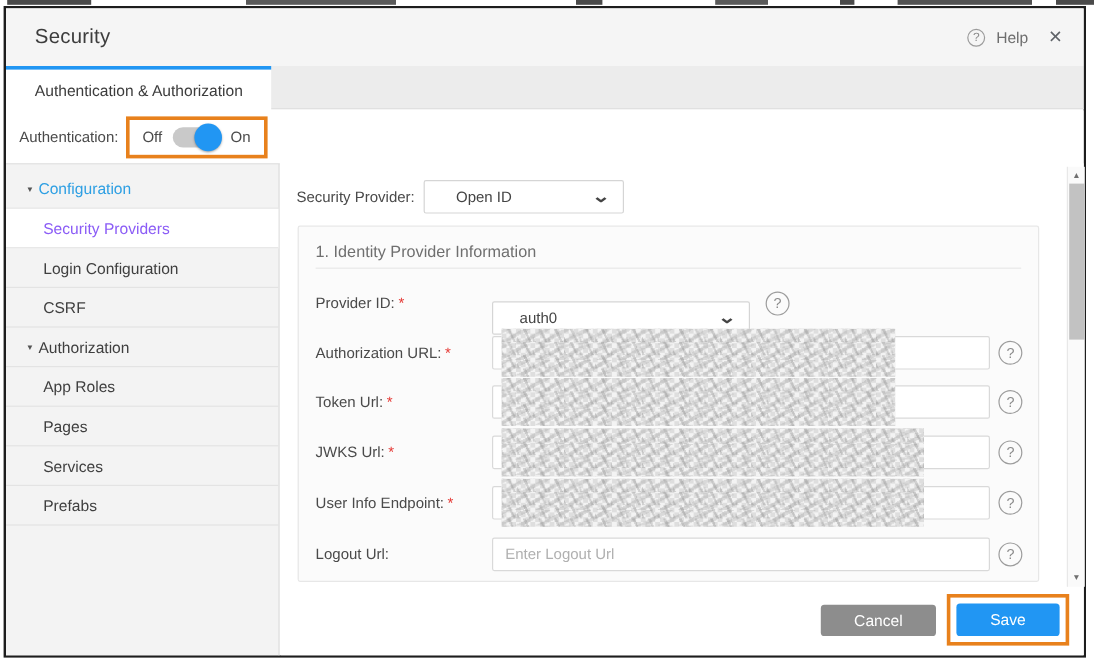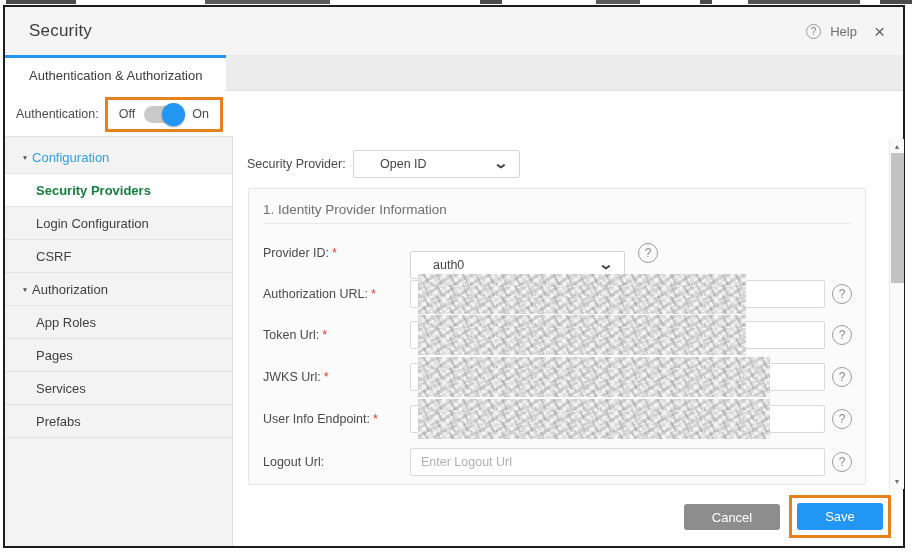--- a/index.html
+++ b/index.html
@@ -44,21 +44,21 @@
 
   
   .body { position:absolute; left:0; top:129px; right:0; bottom:0; background:#fff; }
   .sidebar { position:absolute; left:0; top:0; bottom:0; width:228px; background:#f3f3f3;
     border-top:1px solid #e2e2e2; border-right:1px solid #dedede; padding-top:4px; }
   .side-item { height:33px; display:flex; align-items:center; border-bottom:1px solid #e3e3e3;
     font-size:13px; color:#3f3f3f; cursor:pointer; }
   .side-item .tri { font-size:8px; color:#555; margin-left:18px; margin-right:5px; transform:scaleY(.9); }
   .side-item.group.blue { color:#2d9fe3; }
   .side-item.child { padding-left:31px; }
-  .side-item.selected { background:#fff; color:#15803d;font-weight:bold; }
+  .side-item.selected { background:#fff; color:#8b5cf6; }
 
   .content { position:absolute; left:229px; top:0; right:0; bottom:0; background:#fff; }
 
   .sp-row { position:absolute; left:13px; top:14px; height:28px; display:flex; align-items:center; }
   .sp-label { font-size:12.5px; color:#4a4a4a; width:106px; }
   .select { position:relative; height:28px; border:1px solid #d5d5d5; border-radius:2px;
     background:#fff; display:flex; align-items:center; font-size:12.5px; color:#444;
     padding-left:26px; cursor:pointer; }
   .select .chev { position:absolute; right:12px; top:4px; font-size:14px; color:#444;
     transform:scaleX(1.35); font-weight:bold; }

